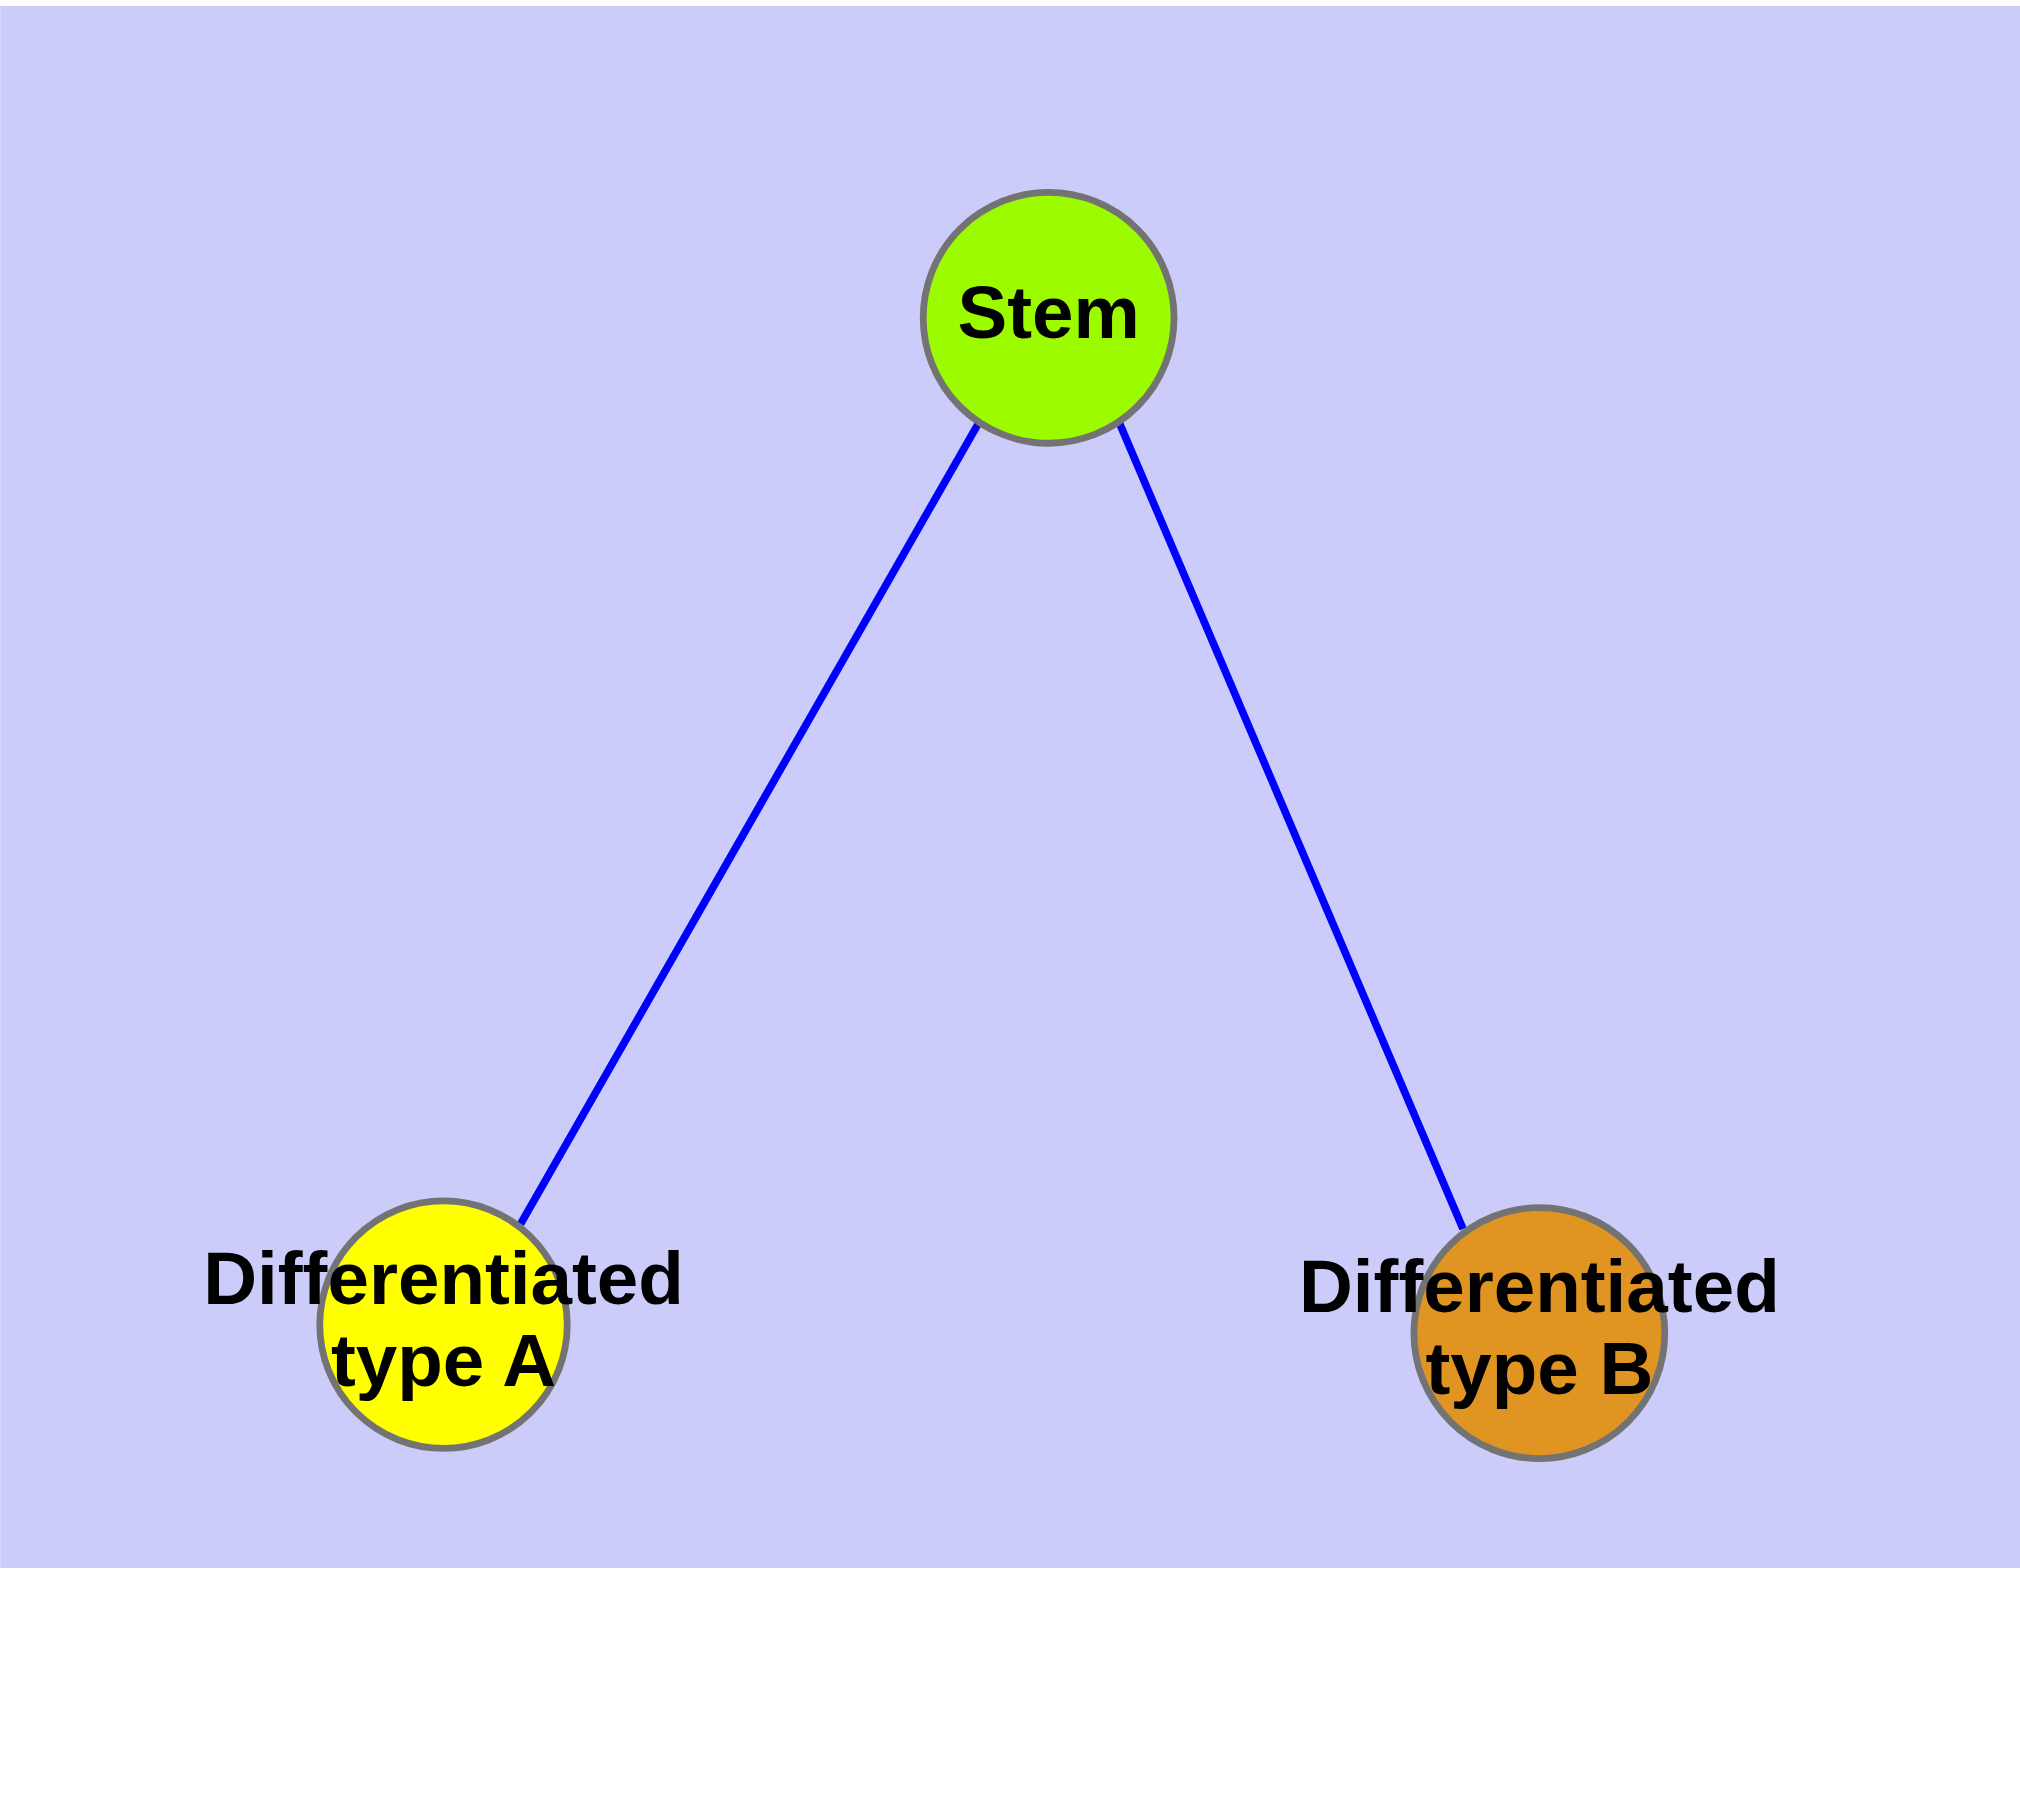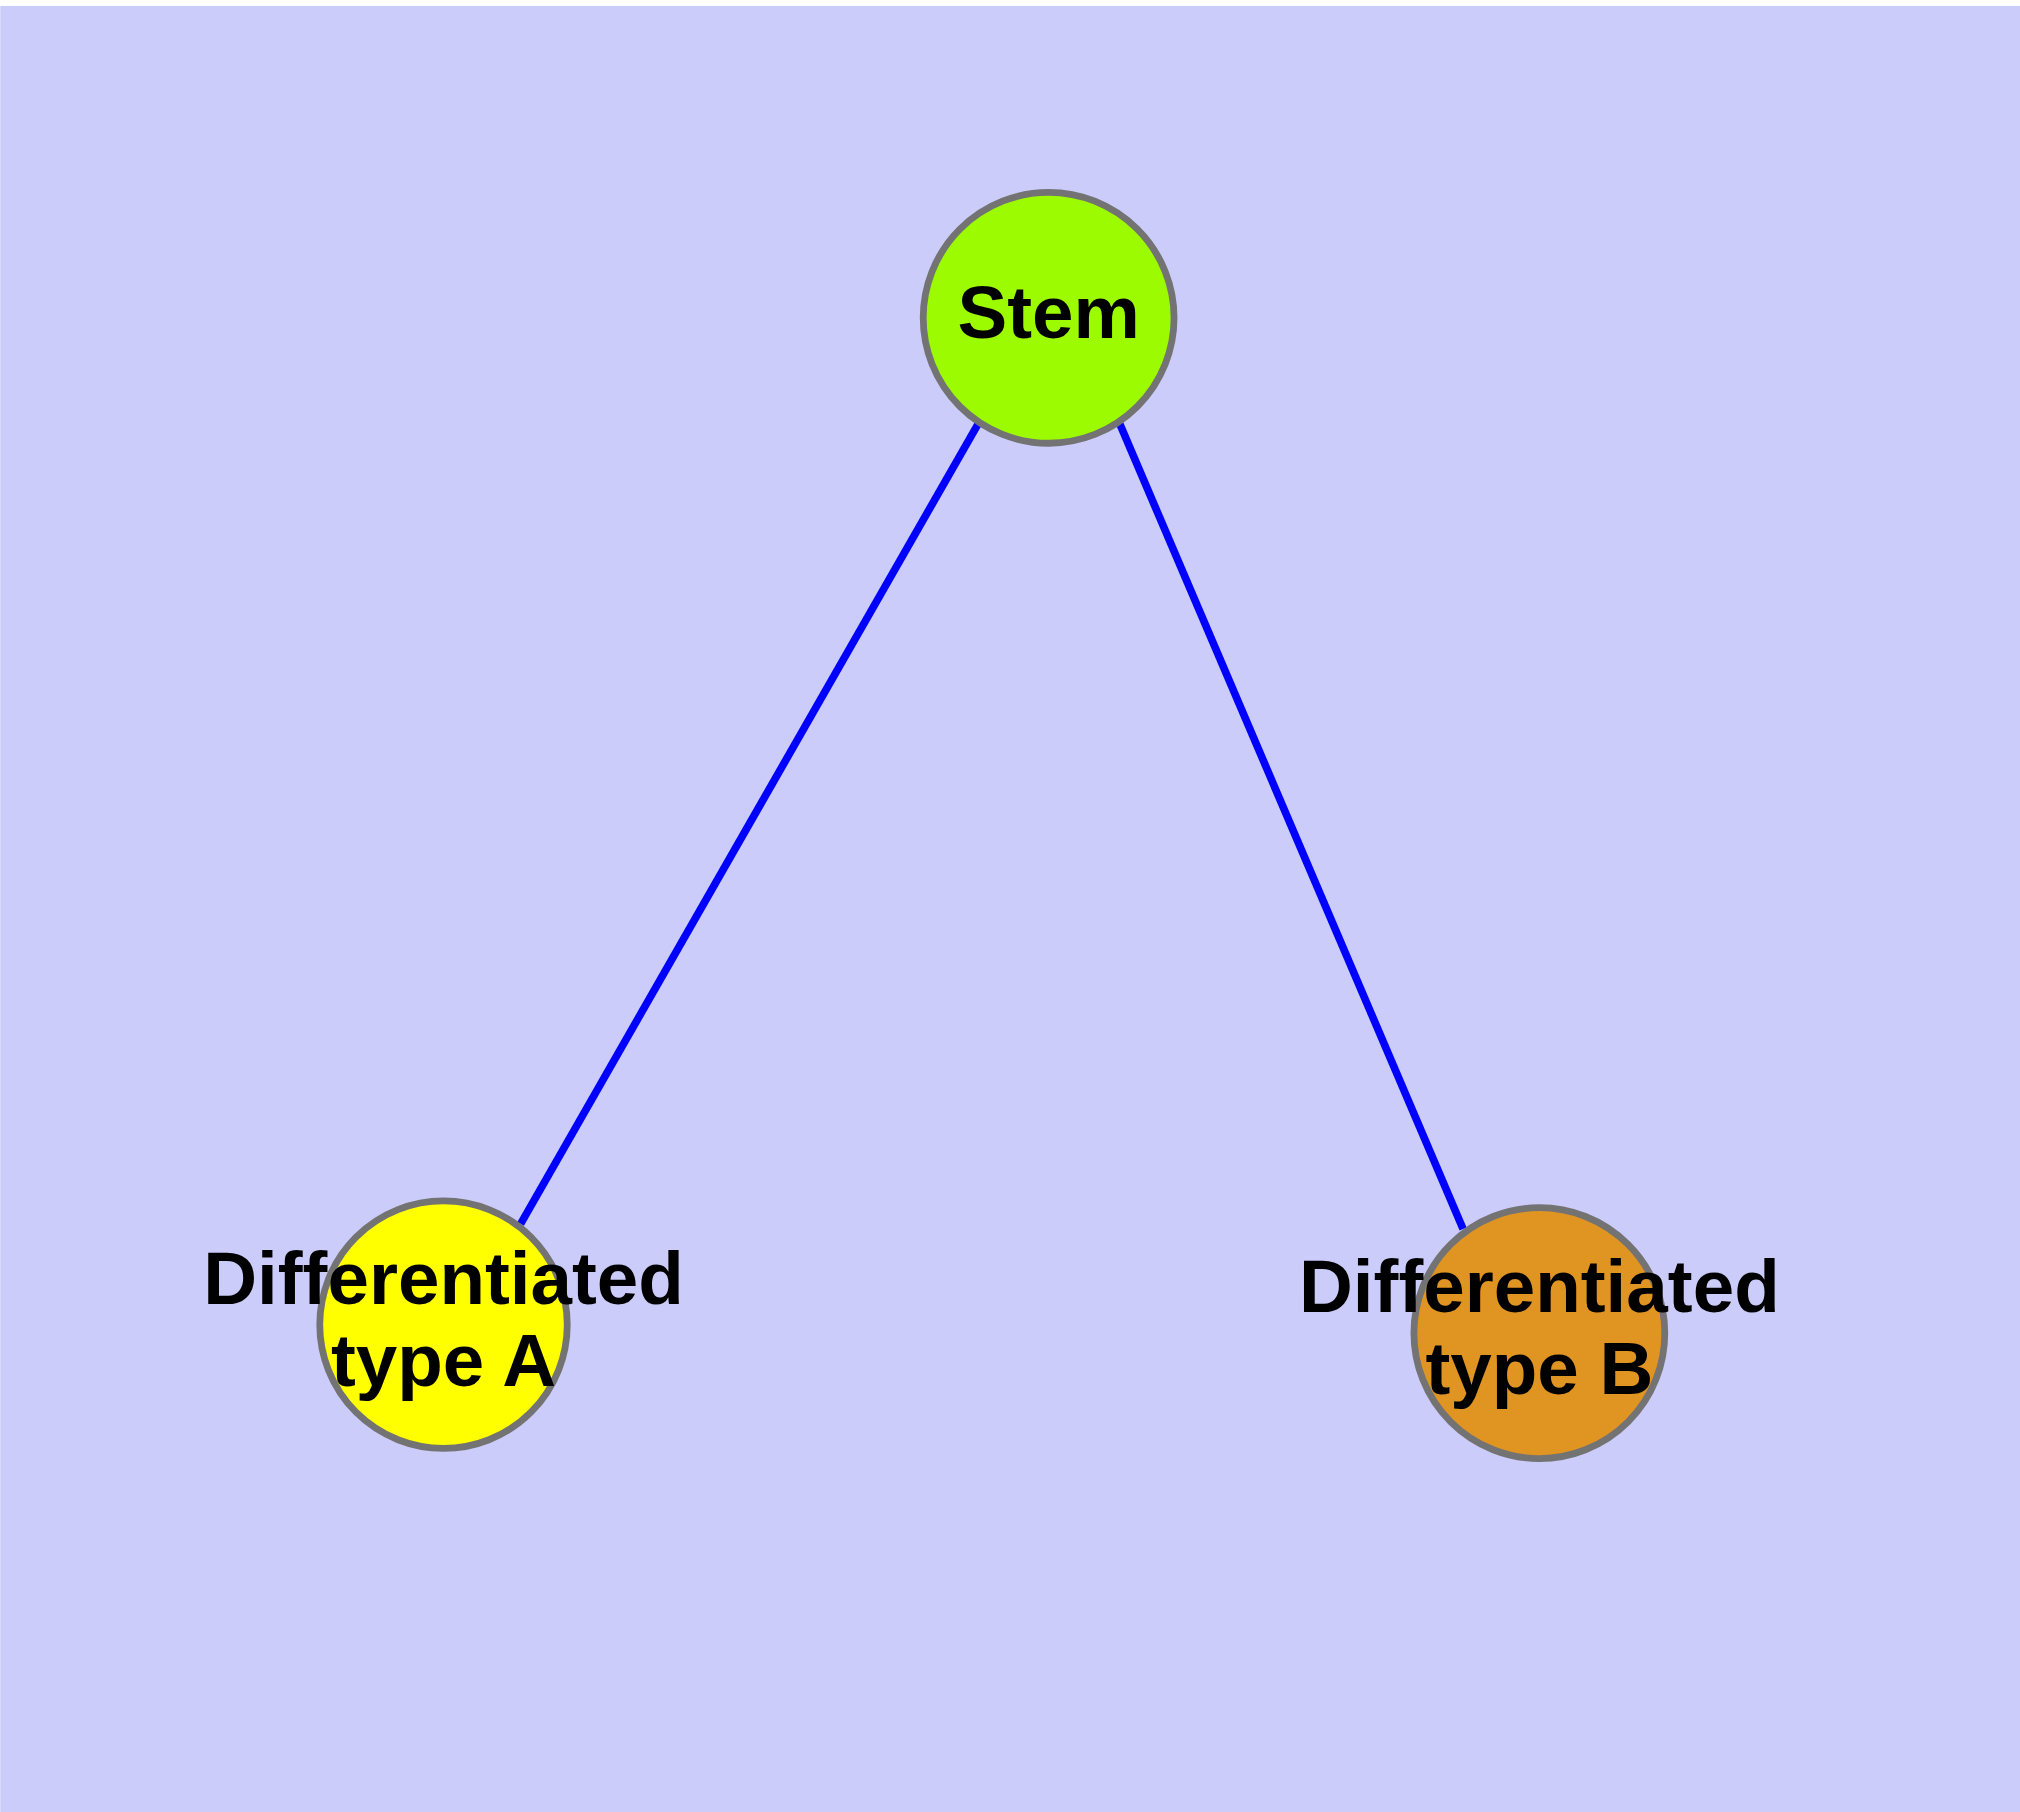--- a/index.html
+++ b/index.html
@@ -29,21 +29,21 @@
     font-weight: bold;
     fill: #000000;
     text-anchor: middle;
     dominant-baseline: middle;
     paint-order: normal;
   }
 </style>
 </head>
 <body>
 
-<div id="canvas" style="width: 2021px; height: 1812px; background: rgb(255, 255, 255);">
+<div id="canvas" style="width: 2021px; height: 1568px; background: rgb(255, 255, 255);">
   <svg id="graph-svg" viewBox="0 0 2384 2138" xmlns="http://www.w3.org/2000/svg" style="width: 2021px; height: 1812px;">
 
     <rect x="0" y="0" width="2384" height="2138" fill="#ffffff"></rect>
     <rect id="plot-bg" x="0" y="7" width="2384" height="2131" fill="#ccccfa"></rect>
 
     <g id="edges-layer">
         <line x1="1155" y1="498" x2="614" y2="1444" stroke="#0000ff" stroke-width="9" stroke-linecap="butt"></line>
         <line x1="1320" y1="498" x2="1726" y2="1450" stroke="#0000ff" stroke-width="9" stroke-linecap="butt"></line>
       </g>
 

